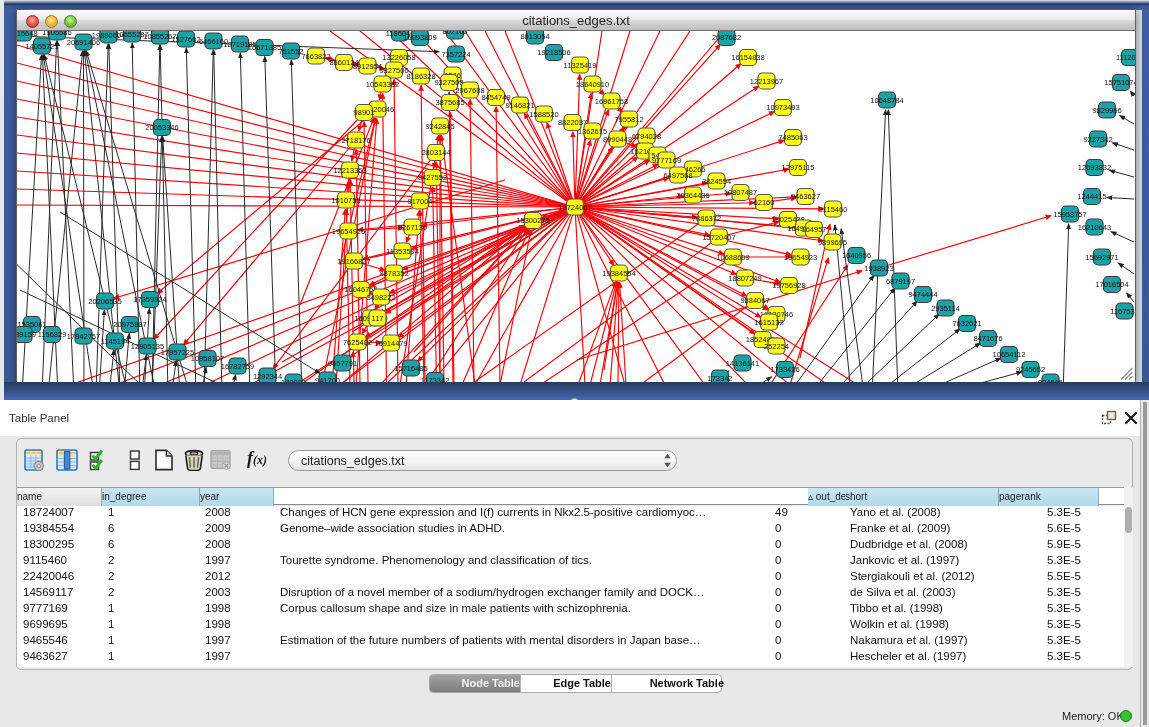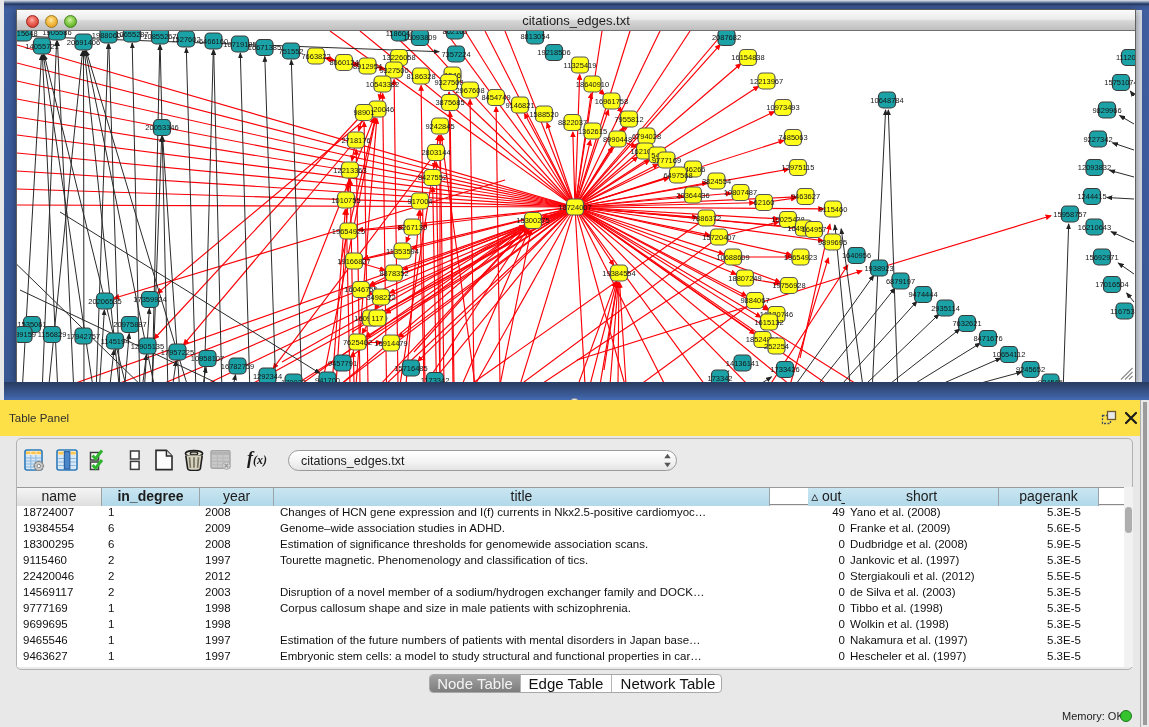--- a/index.html
+++ b/index.html
@@ -26,53 +26,53 @@
 svg .r { stroke:#fb0007; stroke-width:1.15; }
 svg .b { stroke:#2a2a2a; stroke-width:1.0; }
 svg .nl { font-family:"Liberation Sans",sans-serif; font-size:7.5px; fill:#151515; text-anchor:middle; }
 #grip { position:absolute; right:2px; bottom:2px; width:13px; height:13px; }
 #band { position:absolute; left:4px; top:382px; width:1145px; height:18px;
   background:linear-gradient(#293c60,#3d5f9f 80%,#4468ae 93%,#3f67b2 100%); }
 #divider { position:absolute; left:569px; top:398px; width:11px; height:11px; border-radius:50%;
   background:#ededed; border:1px solid #909090; }
 
 
-#tp-head { position:absolute; left:0; top:400px; width:1149px; height:36px; background:#fde047; }
+#tp-head { position:absolute; left:0; top:400px; width:1149px; height:36px; background:#ffffff; }
 #tp-title { position:absolute; left:9px; top:12px; font-size:11.5px; color:#2e2e2e; }
 #panel { position:absolute; left:16px; top:438px; width:1117px; height:232px;
   background:#eaeaea; border:1px solid #b2b2b2; border-radius:5px; }
 .icon { position:absolute; top:449px; width:22px; height:22px; }
 
 #dd { position:absolute; left:288px; top:450px; width:389px; height:21px;
   background:linear-gradient(#ffffff,#f2f2f2 60%,#e4e4e4); border:1px solid #9a9a9a; border-radius:11px;
   font-size:12.5px; color:#1a1a1a; line-height:20px; padding-left:12px; }
 #dd-ar { position:absolute; right:10px; top:2px; width:9px; height:17px; }
 
 
 #thead { position:absolute; left:17px; top:487px; width:1107px; height:18px; background:#ffffff; border-top:1px solid #9a9a9a; border-bottom:1px solid #8a8a8a; }
-.th { position:absolute; top:0; height:18px; font-size:14px; color:#1c1c1c; text-align:center; line-height:17px;
+.th { position:absolute; top:0; height:18px; font-size:10px; color:#1c1c1c; line-height:17px;
   background:linear-gradient(#c9e6f2,#b2d8e9); border-right:1px solid #9aa4a8; }
 .th.gray { background:linear-gradient(#f5f5f5,#dedede); border-right:1px solid #a0a0a0; }
 #tbody { position:absolute; left:17px; top:506px; width:1107px; height:161px; background:#ffffff; }
 .trow { position:absolute; left:17px; width:1107px; height:16px; font-size:11.5px; color:#101010; }
 .trow span { position:absolute; top:1px; white-space:nowrap; overflow:hidden; }
 .c0 { left:6px; width:80px; }
 .c1 { left:91px; width:94px; }
 .c2 { left:188px; width:70px; }
 .c3 { left:263px; width:492px; }
-.c4 { left:758px; width:70px;text-align:right; }
+.c4 { left:758px; width:70px; }
 .c5 { left:833px; width:160px; }
 .c6 { left:990px; width:85px;padding-left:40px; }
 #sbar { position:absolute; left:1124px; top:487px; width:9px; height:180px; background:#f2f2f2; }
 #sthumb { position:absolute; left:1125px; top:507px; width:7px; height:26px; border-radius:4px; background:#aeaeae; }
 
 
 #tabs { position:absolute; left:429px; top:674px; width:293px; height:19px; background:#ffffff;
   border:1px solid #a8a8a8; border-radius:4px; font-size:12.5px; }
-.tab { position:absolute; top:0; height:17px; line-height:17px; text-align:center; color:#111; font-size:15px; }
+.tab { position:absolute; top:0; height:17px; line-height:17px; text-align:right; color:#111; font-size:11px;font-weight:bold; }
 #tab1 { left:0; width:90px; background:linear-gradient(#a2a2a2,#7d7d7d); color:#f4f4f4; border-radius:3px 0 0 3px; }
 #tab2 { left:90px; width:91px; border-left:1px solid #b5b5b5; }
 #tab3 { left:181px; width:113px; border-left:1px solid #b5b5b5; }
 
 #mem { position:absolute; left:1062px; top:710px; font-size:11px; color:#1c1c1c; }
 #memdot { position:absolute; left:1120px; top:710px; width:12px; height:12px; border-radius:50%;
   background:#35c42e; border:1.5px solid #1d7a1a; }
 #rstrip { position:absolute; left:1140px; top:400px; width:9px; height:327px; background:#e8e8e8; border-left:1px solid #adadad; }
 #rstrip2 { position:absolute; left:1143px; top:402px; width:4px; height:323px; background:#9b9b9b; }
 </style></head>
@@ -698,23 +698,22 @@
 <div style="position:absolute;left:247px;top:448px;width:30px;height:22px;font-family:'Liberation Serif',serif;font-style:italic;font-weight:bold;font-size:18px;color:#1a1a1a;">f<span style="font-size:12px;">(x)</span></div>
 
 <div id="dd">citations_edges.txt</div>
 <svg id="dd-ar" style="position:absolute;left:663px;top:452px" width="10" height="18" viewBox="0 0 10 18">
   <path d="M5,1.5 L8.6,6.5 H1.4 z" fill="#555"></path>
   <path d="M5,16.5 L8.6,11.5 H1.4 z" fill="#555"></path>
 </svg>
 
 <div id="thead">
   <div class="th gray" style="left:0;width:85px;">name</div>
-  <div class="th" style="left:85px;width:98px;font-weight:bold;">in_degree</div>
+  <div class="th" style="left:85px;width:98px;">in_degree</div>
   <div class="th" style="left:183px;width:74px;">year</div>
-  <div class="th" style="left:257px;width:496px;">title</div>
   <div class="th" style="left:791px;width:75px;">▵ out_de…</div>
   <div class="th" style="left:828px;width:154px;">short</div>
   <div class="th" style="left:982px;width:100px;">pagerank</div>
 </div>
 <div id="tbody"></div>
 <div class="trow" style="top:505px">
 <span class="c0">18724007</span>
       <span class="c1">1</span>
       <span class="c2">2008</span>
 <span class="c3">Changes of HCN gene expression and I(f) currents in Nkx2.5-positive cardiomyoc…</span>
@@ -728,30 +727,29 @@
       <span class="c2">2009</span>
 <span class="c3">Genome–wide association studies in ADHD.</span>
       <span class="c4">0</span>
       <span class="c5">Franke et al. (2009)</span>
       <span class="c6">5.6E-5</span>
 </div>
 <div class="trow" style="top:537px">
 <span class="c0">18300295</span>
       <span class="c1">6</span>
       <span class="c2">2008</span>
-<span class="c3">Estimation of significance thresholds for genomewide association scans.</span>
       <span class="c4">0</span>
       <span class="c5">Dudbridge et al. (2008)</span>
       <span class="c6">5.9E-5</span>
 </div>
 <div class="trow" style="top:553px">
 <span class="c0">9115460</span>
       <span class="c1">2</span>
       <span class="c2">1997</span>
-<span class="c3">Tourette magnetic. Phenomenology and classification of tics.</span>
+<span class="c3">Tourette syndrome. Phenomenology and classification of tics.</span>
       <span class="c4">0</span>
       <span class="c5">Jankovic et al. (1997)</span>
       <span class="c6">5.3E-5</span>
 </div>
 <div class="trow" style="top:569px">
 <span class="c0">22420046</span>
       <span class="c1">2</span>
       <span class="c2">2012</span>
       <span class="c4">0</span>
       <span class="c5">Stergiakouli et al. (2012)</span>
@@ -789,21 +787,20 @@
       <span class="c2">1997</span>
 <span class="c3">Estimation of the future numbers of patients with mental disorders in Japan base…</span>
       <span class="c4">0</span>
       <span class="c5">Nakamura et al. (1997)</span>
       <span class="c6">5.3E-5</span>
 </div>
 <div class="trow" style="top:649px">
 <span class="c0">9463627</span>
       <span class="c1">1</span>
       <span class="c2">1997</span>
-<span class="c3">Embryonic stem cells: a model to study structural and functional properties in car…</span>
       <span class="c4">0</span>
       <span class="c5">Hescheler et al. (1997)</span>
       <span class="c6">5.3E-5</span>
 </div>
 <div id="sbar"></div>
     <div id="sthumb"></div>
 
 <div id="tabs"></div>
 <div class="tab" id="tab1" style="left:430px;top:675px;position:absolute;">Node Table</div>
 <div class="tab" id="tab2" style="left:520px;top:675px;position:absolute;">Edge Table</div>

